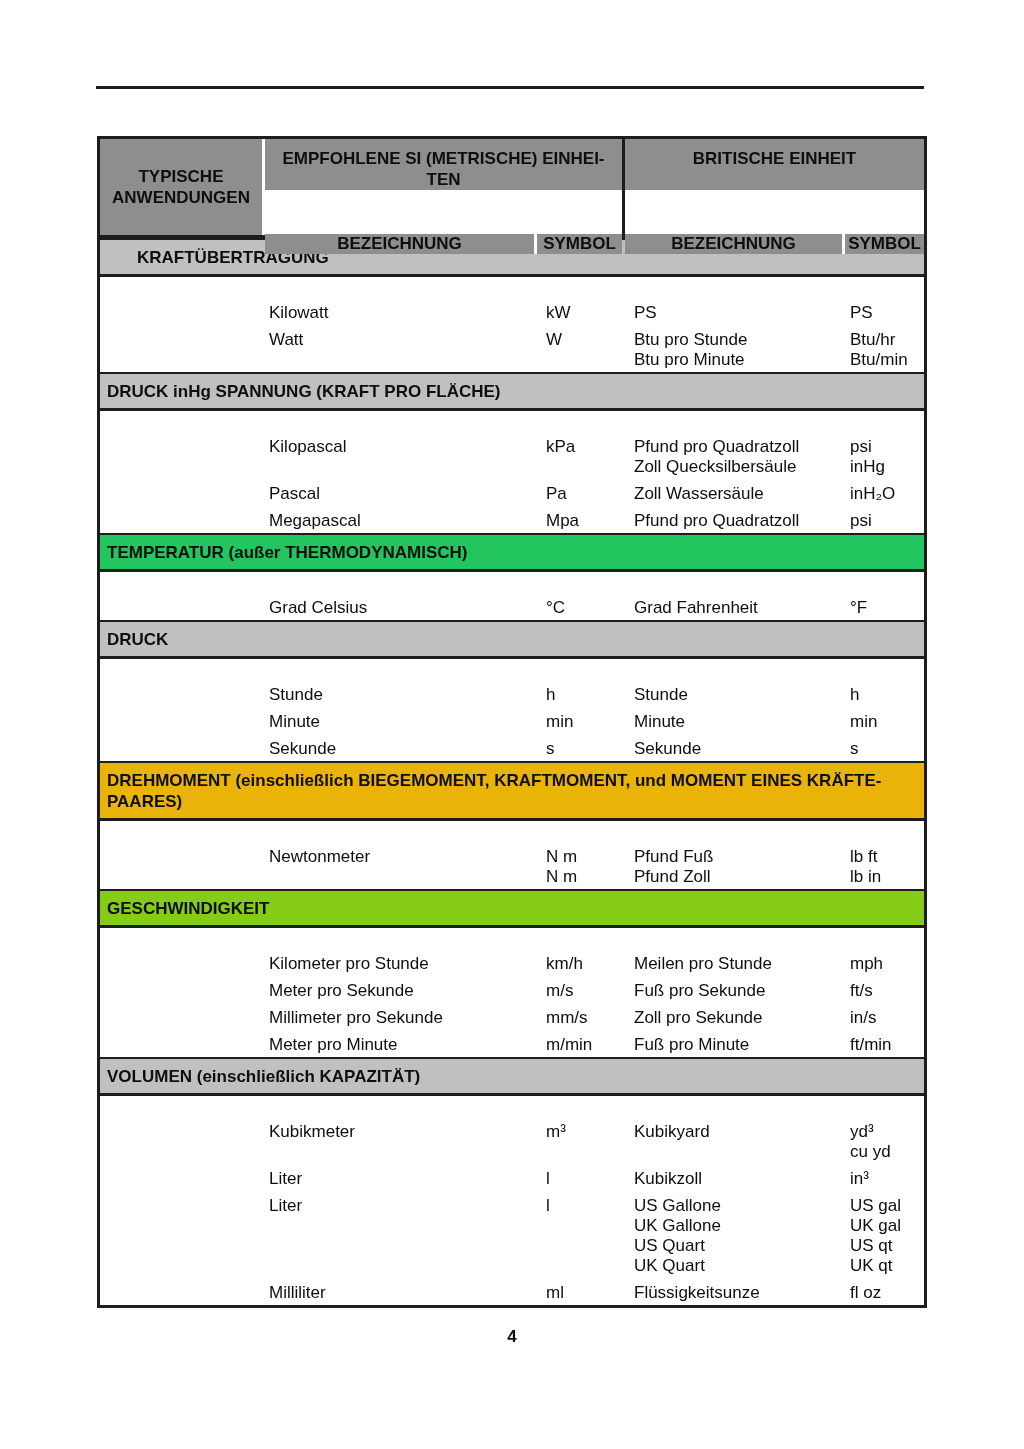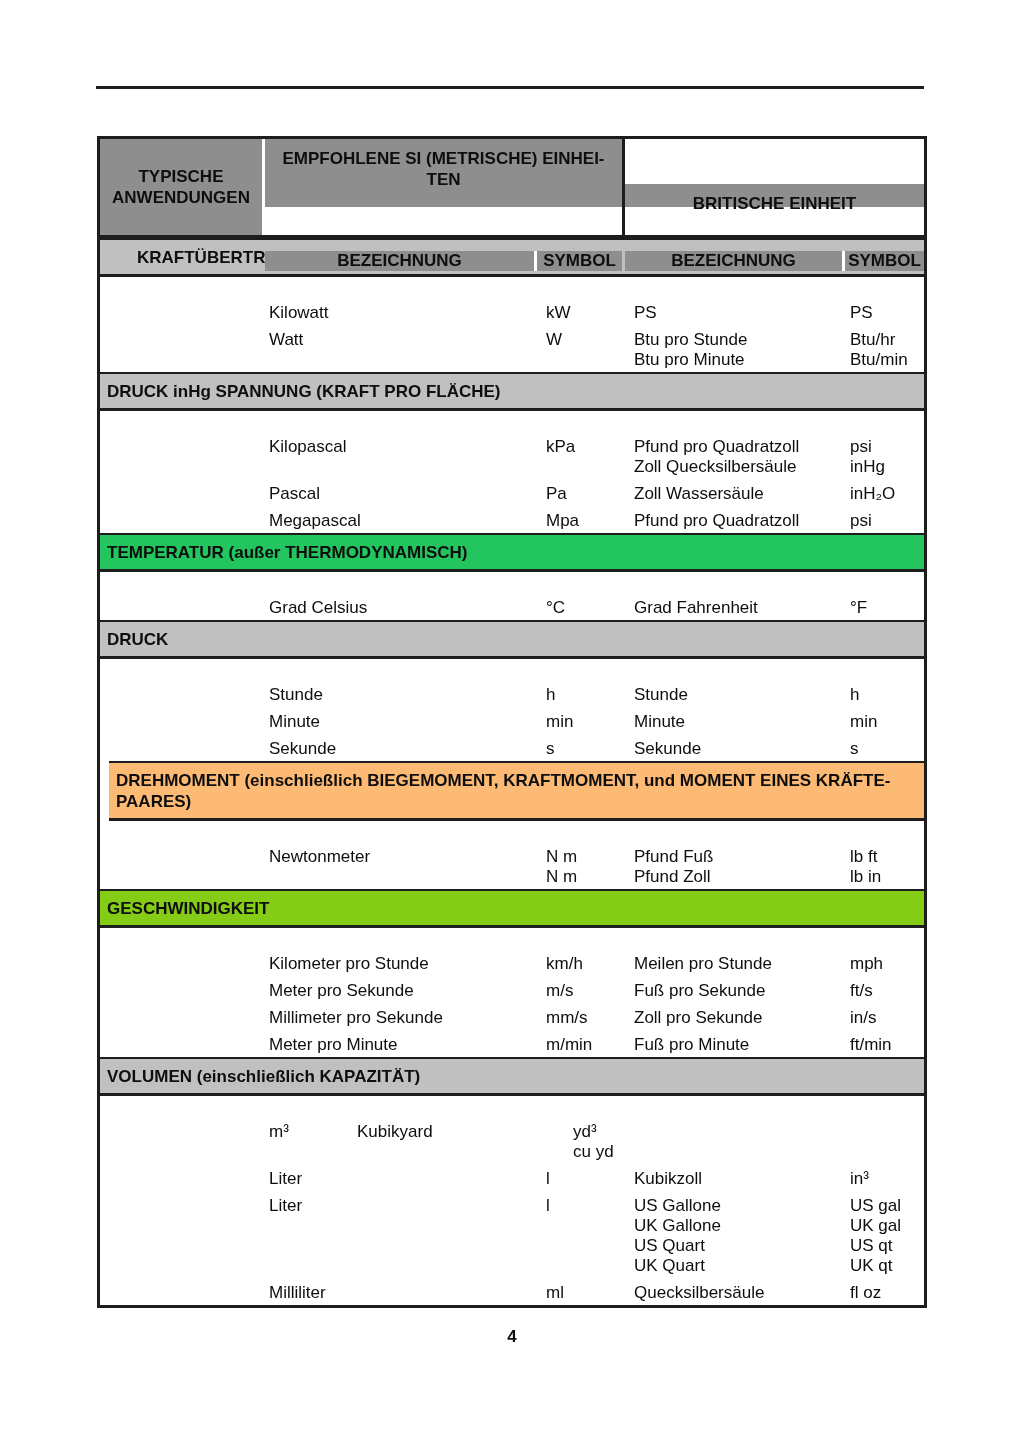--- a/index.html
+++ b/index.html
@@ -42,21 +42,21 @@
     text-align: center;
     font-weight: bold; font-size: 17px; line-height: 21px;
     white-space: pre-line;
   }
   .h-vgap { width: 3px; background: #ffffff; }
   .h-right { flex: 1; position: relative; display: flex; flex-direction: column; }
   .h-blackdiv {
     position: absolute; left: 357px; top: 0; bottom: 0; width: 3px;
     background: #1d1d1d;
   }
-  .h-top { display: flex; height: 68px; }
+  .h-top { display: flex; height: 58px; }
   .h-si {
     width: 357px; background: #8e8e8e;
     text-align: center; padding-top: 9px;
     font-weight: bold; font-size: 17px; line-height: 21px;
     white-space: pre-line;
   }
   .h-divspace { width: 3px; }
   .h-brit {
     flex: 1; background: #8e8e8e;
     text-align: center; padding-top: 9px;
@@ -116,21 +116,21 @@
   <div class="thead">
     <div class="h-col1" style="background: rgb(142, 142, 142);">TYPISCHE
 ANWENDUNGEN</div>
     <div class="h-vgap"></div>
     <div class="h-right">
       <div class="h-blackdiv"></div>
       <div class="h-top">
         <div class="h-si" style="background: rgb(142, 142, 142);">EMPFOHLENE SI (METRISCHE) EINHEI-
 TEN</div>
         <div class="h-divspace"></div>
-        <div class="h-brit" style="background: rgb(142, 142, 142); margin-top: 45px;">BRITISCHE EINHEIT</div>
+        <div class="h-brit" style="background: rgb(142, 142, 142);">BRITISCHE EINHEIT</div>
       </div>
       <div class="h-hgap"></div>
       <div class="h-sub">
         <div class="h-sub-cell h-bez1" style="background: rgb(142, 142, 142);">BEZEICHNUNG</div>
         <div class="h-vgap"></div>
         <div class="h-sub-cell h-sym1" style="background: rgb(142, 142, 142);">SYMBOL</div>
         <div class="h-divspace"></div>
         <div class="h-sub-cell h-bez2" style="background: rgb(142, 142, 142);">BEZEICHNUNG</div>
         <div class="h-vgap"></div>
         <div class="h-sub-cell h-sym2" style="background: rgb(142, 142, 142);">SYMBOL</div>
@@ -282,21 +282,21 @@
             <div class="cell-line">s</div>
           </div>
           <div class="c-brit-name">
             <div class="cell-line">Sekunde</div>
           </div>
           <div class="c-brit-sym">
             <div class="cell-line">s</div>
           </div>
         </div>
       </div>
-      <div class="band" style="background: #fdba74; margin-left: 9px;">DREHMOMENT (einschließlich BIEGEMOMENT, KRAFTMOMENT, und MOMENT EINES KRÄFTE-
+      <div class="band" style="background: #eab308;">DREHMOMENT (einschließlich BIEGEMOMENT, KRAFTMOMENT, und MOMENT EINES KRÄFTE-
 PAARES)</div>
       <div class="rows">
         <div class="data-row">
           <div class="c-spacer"></div>
           <div class="c-si-name">
             <div class="cell-line">Newtonmeter</div>
           </div>
           <div class="c-si-sym">
             <div class="cell-line">N m</div>
             <div class="cell-line">N m</div>
@@ -371,20 +371,23 @@
           </div>
           <div class="c-brit-sym">
             <div class="cell-line">ft/min</div>
           </div>
         </div>
       </div>
       <div class="band" style="background: rgb(192, 192, 192);">VOLUMEN (einschließlich KAPAZITÄT)</div>
       <div class="rows">
         <div class="data-row">
           <div class="c-spacer"></div>
+          <div class="c-si-name">
+            <div class="cell-line">Kubikmeter</div>
+          </div>
           <div class="c-si-sym">
             <div class="cell-line">m³</div>
           </div>
           <div class="c-brit-name">
             <div class="cell-line">Kubikyard</div>
           </div>
           <div class="c-brit-sym">
             <div class="cell-line">yd³</div>
             <div class="cell-line">cu yd</div>
           </div>
@@ -427,21 +430,21 @@
         </div>
         <div class="data-row">
           <div class="c-spacer"></div>
           <div class="c-si-name">
             <div class="cell-line">Milliliter</div>
           </div>
           <div class="c-si-sym">
             <div class="cell-line">ml</div>
           </div>
           <div class="c-brit-name">
-            <div class="cell-line">Quecksilbersäule</div>
+            <div class="cell-line">Flüssigkeitsunze</div>
           </div>
           <div class="c-brit-sym">
             <div class="cell-line">fl oz</div>
           </div>
         </div>
       </div>
     </div>
 </div>
 
 <div class="page-number">4</div>

